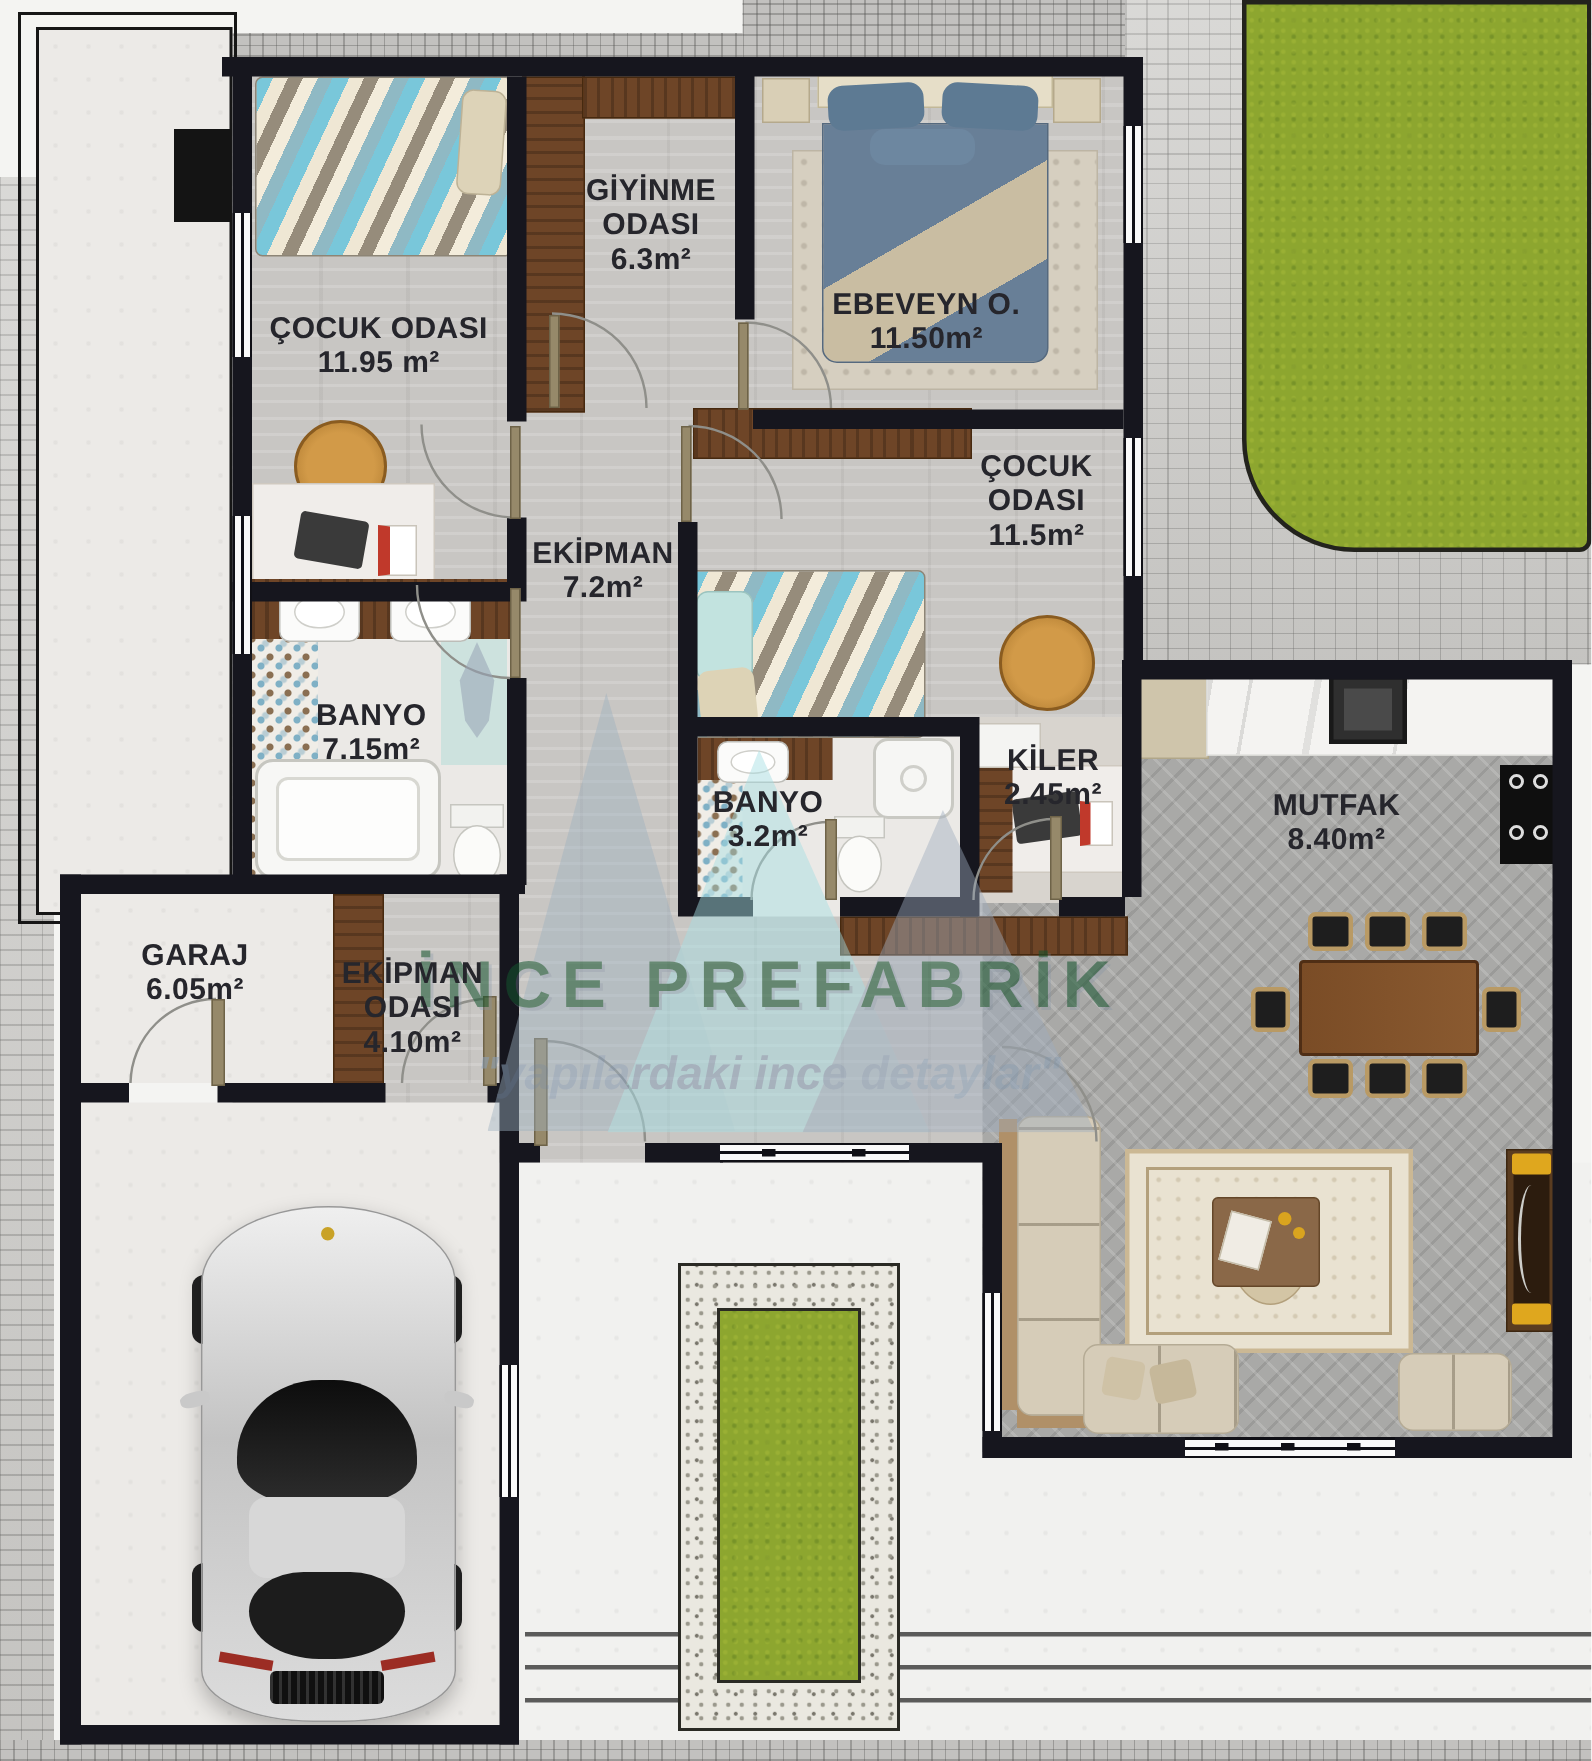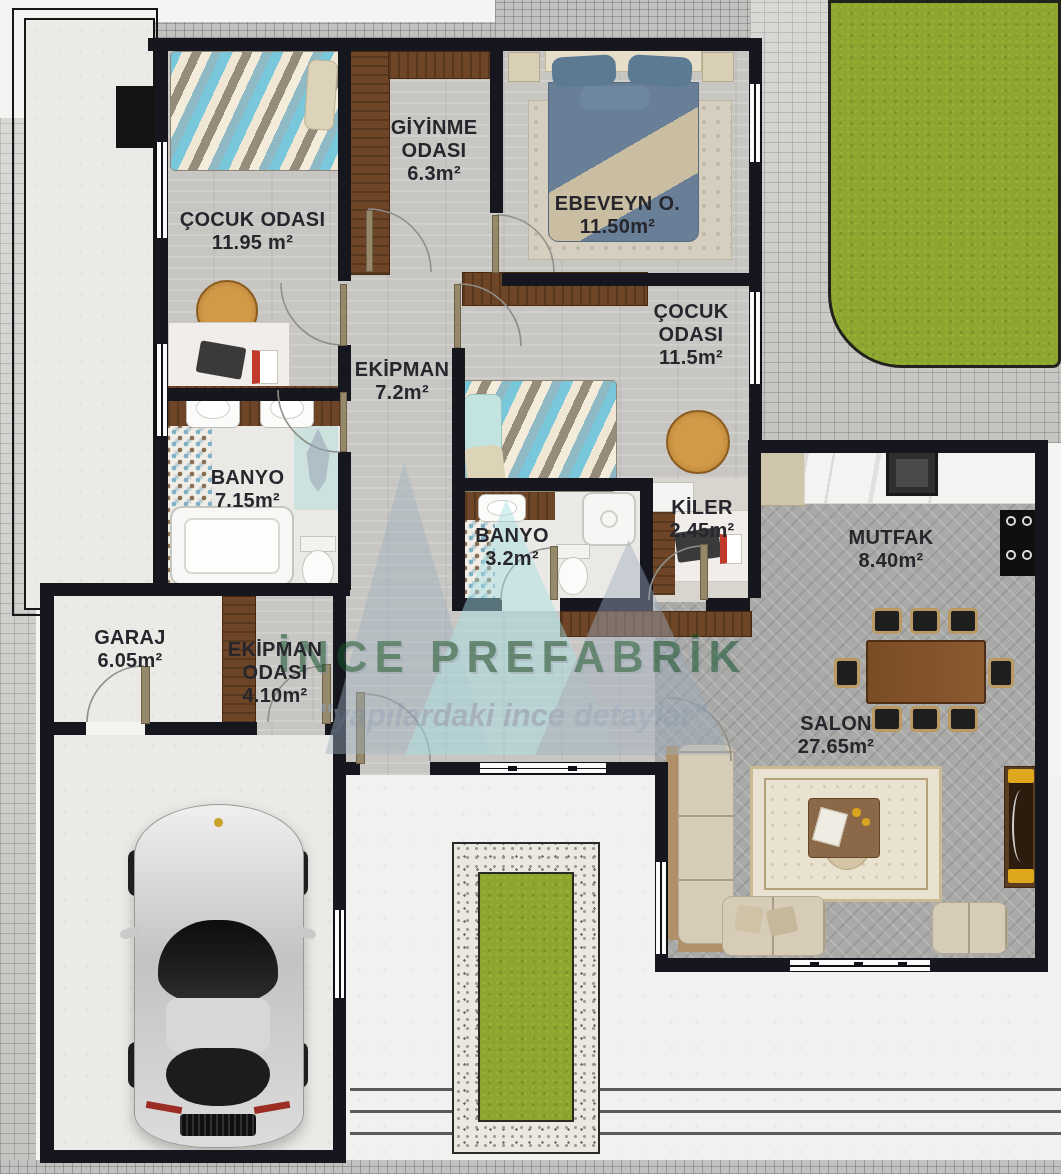--- a/index.html
+++ b/index.html
@@ -317,24 +317,20 @@
     <div class="ar">8.40m²</div>
   </div>
   <div class="room-label" style="left:70px;top:626px;width:120px;">
     <div class="nm">GARAJ</div>
     <div class="ar">6.05m²</div>
   </div>
   <div class="room-label" style="left:216px;top:638px;width:118px;">
     <div class="nm">EKİPMAN ODASI</div>
     <div class="ar">4.10m²</div>
   </div>
-  <div class="room-label" style="left:775px;top:712px;width:122px;">
-    <div class="nm">SALON</div>
-    <div class="ar">27.65m²</div>
-  </div>
 
   <div class="watermark" style="left:240px;top:420px;width:545px;height:340px;">
     <div class="wm-tri" style="left:60px;top:8px;width:36px;height:64px;background:#98a4b6;clip-path:polygon(50% 0,82% 40%,72% 82%,50% 100%,28% 82%,18% 40%);"></div>
     <div class="wm-tri" style="left:85px;top:42px;width:165px;height:292px;background:rgba(158,176,191,.8);clip-path:polygon(48% 0,100% 100%,0 100%);"></div>
     <div class="wm-tri" style="left:165px;top:80px;width:215px;height:255px;background:rgba(164,221,226,.85);clip-path:polygon(47% 0,100% 100%,0 100%);"></div>
     <div class="wm-tri" style="left:295px;top:120px;width:195px;height:215px;background:rgba(157,171,189,.8);clip-path:polygon(48% 0,100% 100%,0 100%);"></div>
     <div class="wm-brand" style="top:212px;">İNCE PREFABRİK</div>
     <div class="wm-tagline" style="top:278px;">"yapılardaki ince detaylar"</div>
   </div>
 

